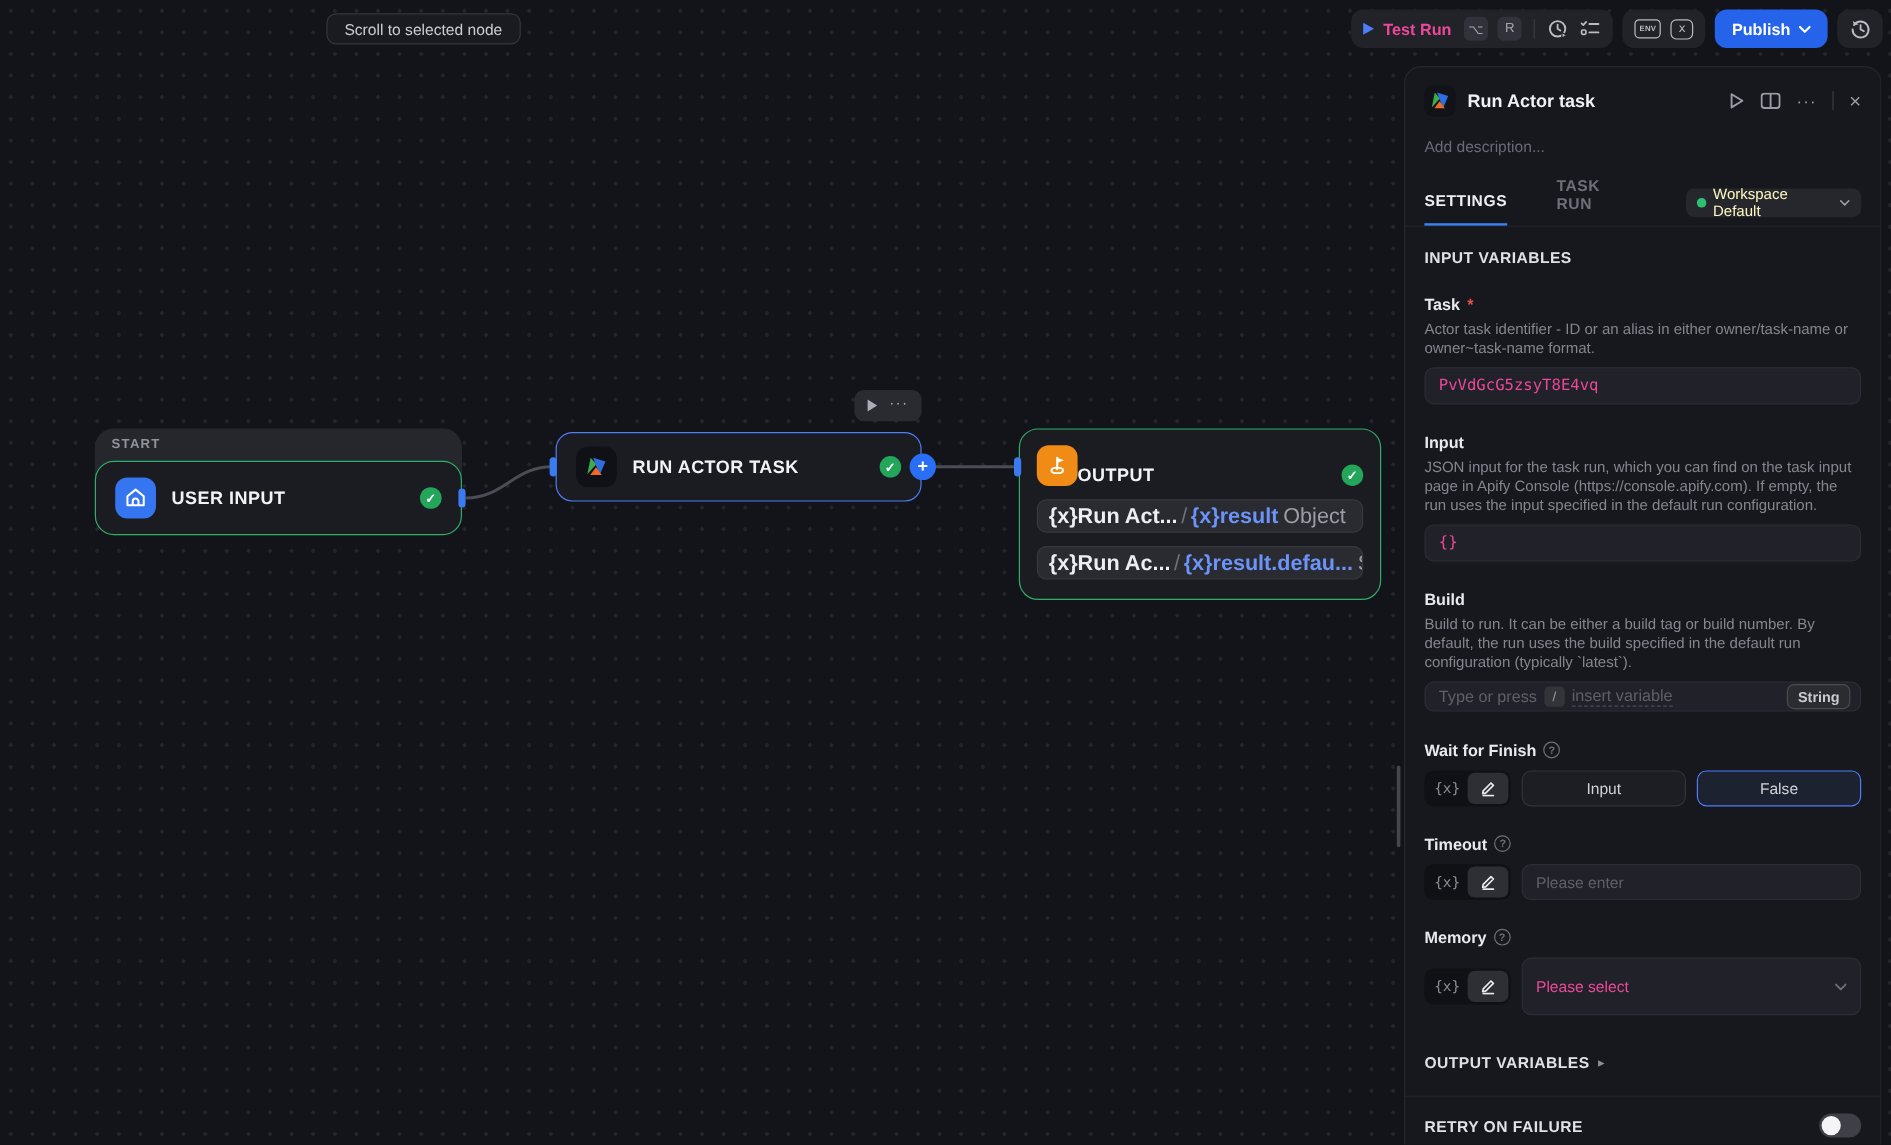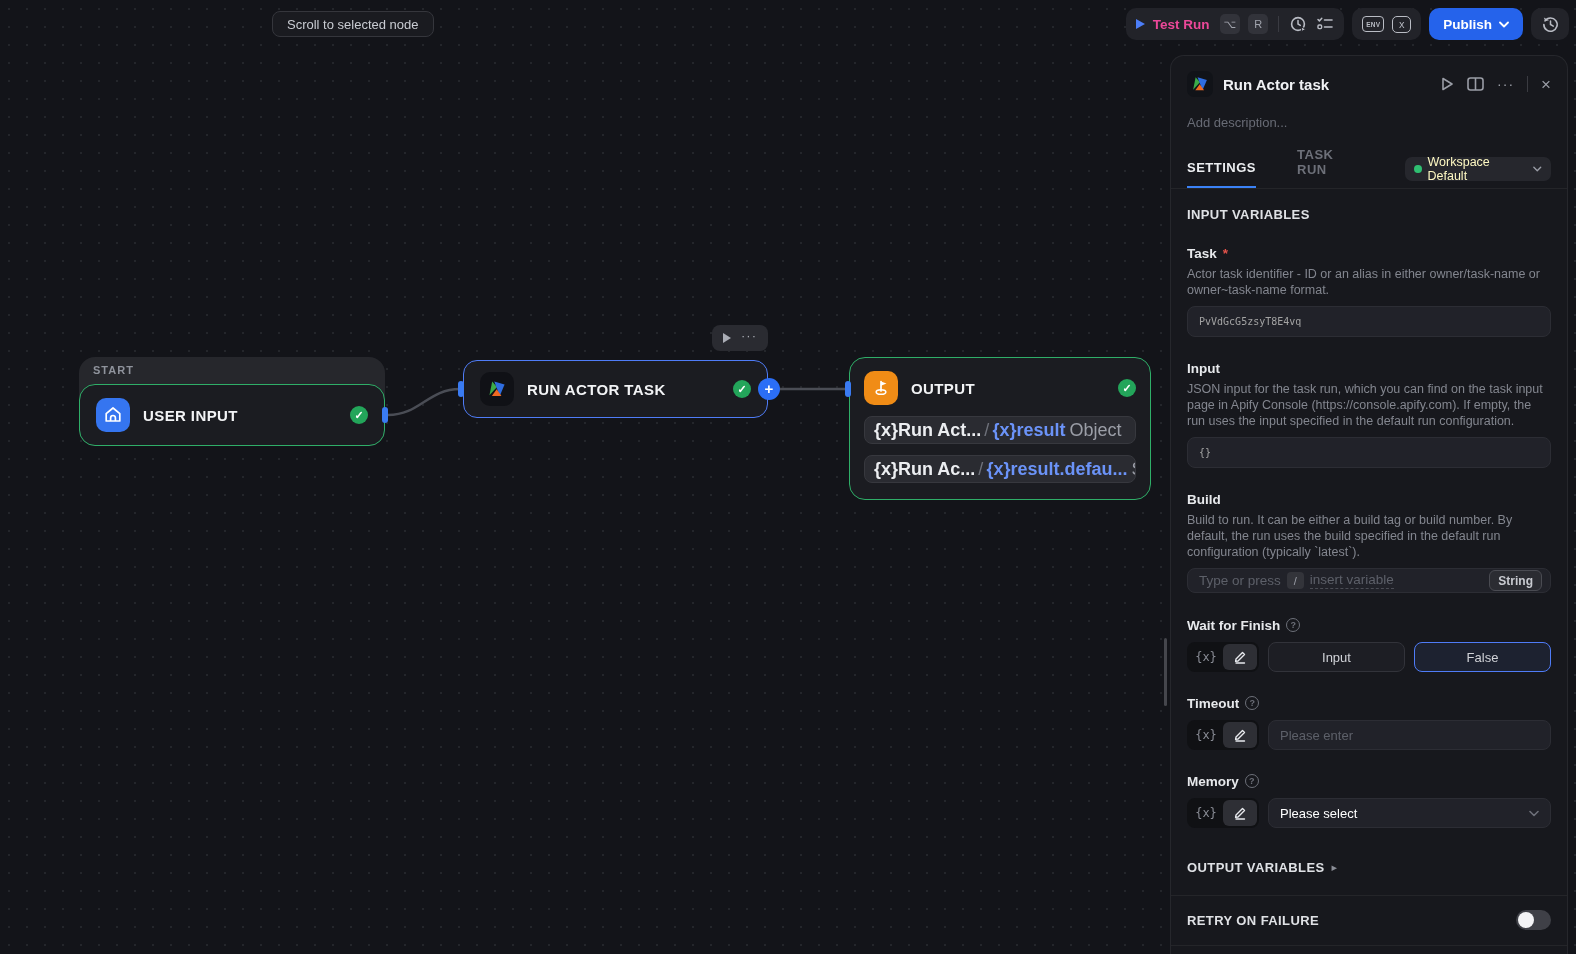--- a/index.html
+++ b/index.html
@@ -73,21 +73,21 @@
     width:18px; height:18px; border-radius:50%; background:#23a55a;
     display:flex; align-items:center; justify-content:center;
     color:#fff; font-size:11px; font-weight:bold; flex-shrink:0;
   }
   .node-user-input { left:79px; top:384px; width:306px; height:62px; border:1.5px solid #2fae68; }
   .node-run-actor  { left:463px; top:360px; width:305px; height:58px; border:1.5px solid #4f7cf7; border-radius:14px; }
   .node-output {
     left:849px; top:357px; width:302px; height:143px; border:1.5px solid #2fae68;
     flex-direction:column; align-items:stretch; padding:13px 14px; gap:0; display:flex;
   }
-  .node-output .out-header { display:flex; align-items:center; gap:13px; }
+  .node-output .out-header { display:flex; align-items:flex-end; }
   .var-row {
     margin-top:11px; height:28px; border-radius:8px; background:#2a2b31; border:1px solid #37383e;
     display:flex; align-items:center; padding:0 9px; font-size:18px; white-space:nowrap; overflow:hidden;
   }
   .var-src  { font-weight:bold; color:#eceef1; }
   .var-sep  { color:#6f727b; margin:0 3px; }
   .var-path { font-weight:bold; color:#6b93f8; }
   .var-type { color:#9b9ea7; margin-left:4px; }
 
   .node-toolbar {
@@ -134,21 +134,21 @@
   .ws-dot { width:8px; height:8px; border-radius:50%; background:#2fbf71; }
   .ws-label { font-size:12.5px; color:#fef9c3; }
   .hdiv { height:1px; background:#242529; }
 
   .section-heading { font-size:13px; font-weight:bold; letter-spacing:.4px; color:#dfe1e5; }
   .field-label { font-size:13.5px; font-weight:bold; color:#e7e9ec; display:flex; align-items:flex-start; gap:6px; }
   .req { color:#e5534b; font-weight:bold; }
   .field-desc { margin-top:5px; font-size:12.5px; line-height:16px; color:#83868f; }
   .text-input {
     margin-top:8px; width:100%; height:31px; background:#212229; border:1px solid #2c2d34;
-    border-radius:8px; padding:0 11px; color:#a3a3a3; font-size:10px;
+    border-radius:8px; padding:0 11px; color:#ec4899; font-size:13px;
     font-family:"DejaVu Sans Mono", monospace; outline:none;
   }
   .text-input::placeholder { color:#5d6069; font-family:"Liberation Sans", sans-serif; }
 
   .build-input {
     margin-top:8px; height:25px; background:#212229; border:1px solid #2c2d34; border-radius:8px;
     display:flex; align-items:center; padding:0 8px 0 11px; gap:6px; font-size:13.5px; color:#5d6069;
   }
   .slash-key { min-width:17px; height:17px; border-radius:4px; background:#33343a; display:flex; align-items:center; justify-content:center; font-size:11px; color:#9b9ea7; }
   .ins-var { border-bottom:1px dashed #4a4c54; padding-bottom:1px; }
@@ -170,22 +170,22 @@
     flex:1; height:30px; border-radius:8px; background:#1d1e24; border:1px solid #32333a;
     display:flex; align-items:center; justify-content:center; font-size:13px; color:#d0d2d7; cursor:pointer;
   }
   .opt-btn.selected { border:1.5px solid #4f7cf7; background:#1d2230; }
   .row-input {
     flex:1; height:30px; background:#212229; border:1px solid #2c2d34; border-radius:8px;
     padding:0 11px; color:#e7e8ea; font-size:13px; outline:none; font-family:"Liberation Sans", sans-serif;
   }
   .row-input::placeholder { color:#5d6069; }
   .row-select {
-    flex:1; height:30px; background:#212229; border:1px solid #2c2d34; border-radius:8px;
-    display:flex; align-items:center; padding:0 11px; font-size:13px; color:#ffffff; cursor:pointer;
+    flex:1; height:48px; background:#212229; border:1px solid #2c2d34; border-radius:8px;
+    display:flex; align-items:center; padding:0 11px; font-size:13px; color:#ec4899; cursor:pointer;
   }
   .row-select svg { margin-left:auto; }
 
   .collapse-row { display:flex; align-items:center; gap:7px; }
   .collapse-arrow { color:#8a8d96; font-size:11px; }
   .switch { width:35px; height:20px; border-radius:10px; background:#3f4047; position:relative; cursor:pointer; margin-left:auto; }
   .switch .knob { position:absolute; left:2px; top:2px; width:16px; height:16px; border-radius:50%; background:#f4f4f6; }
   .bar-row { display:flex; align-items:center; }
 </style>
 </head>

